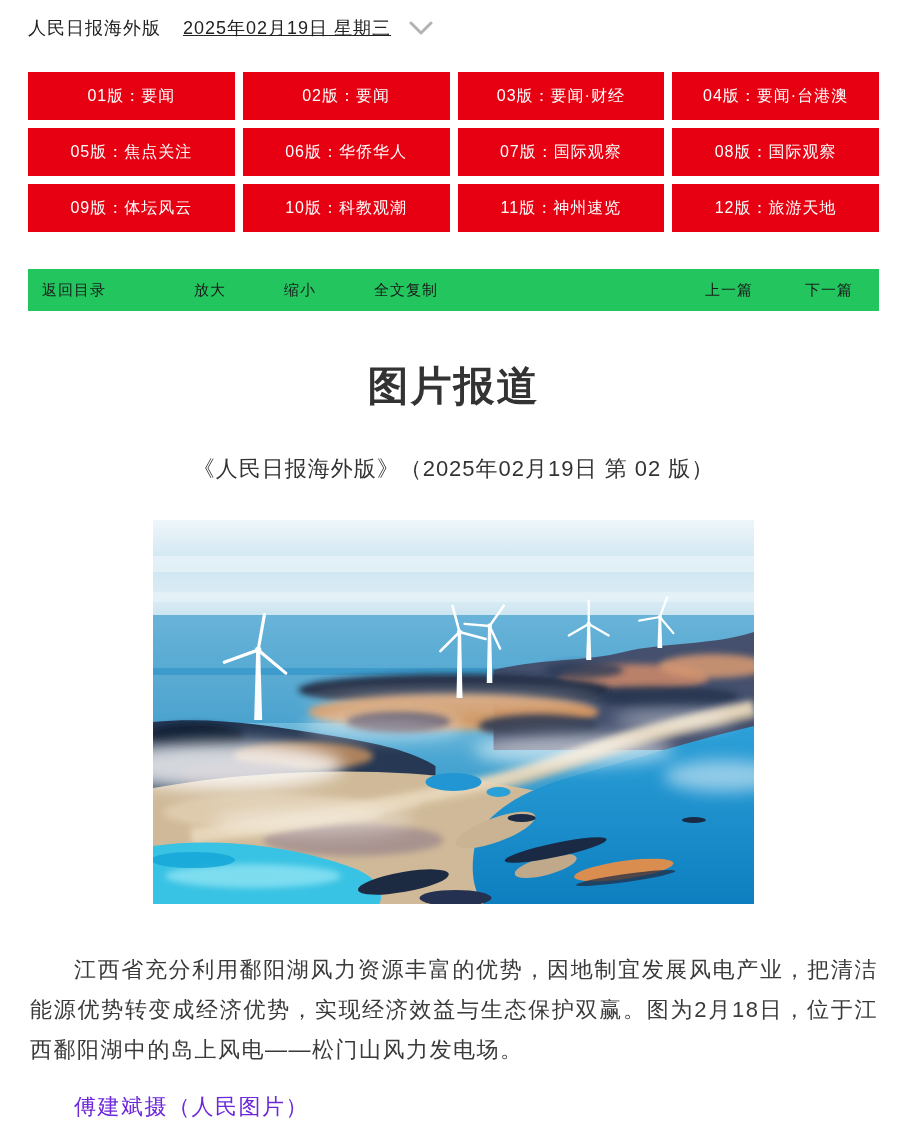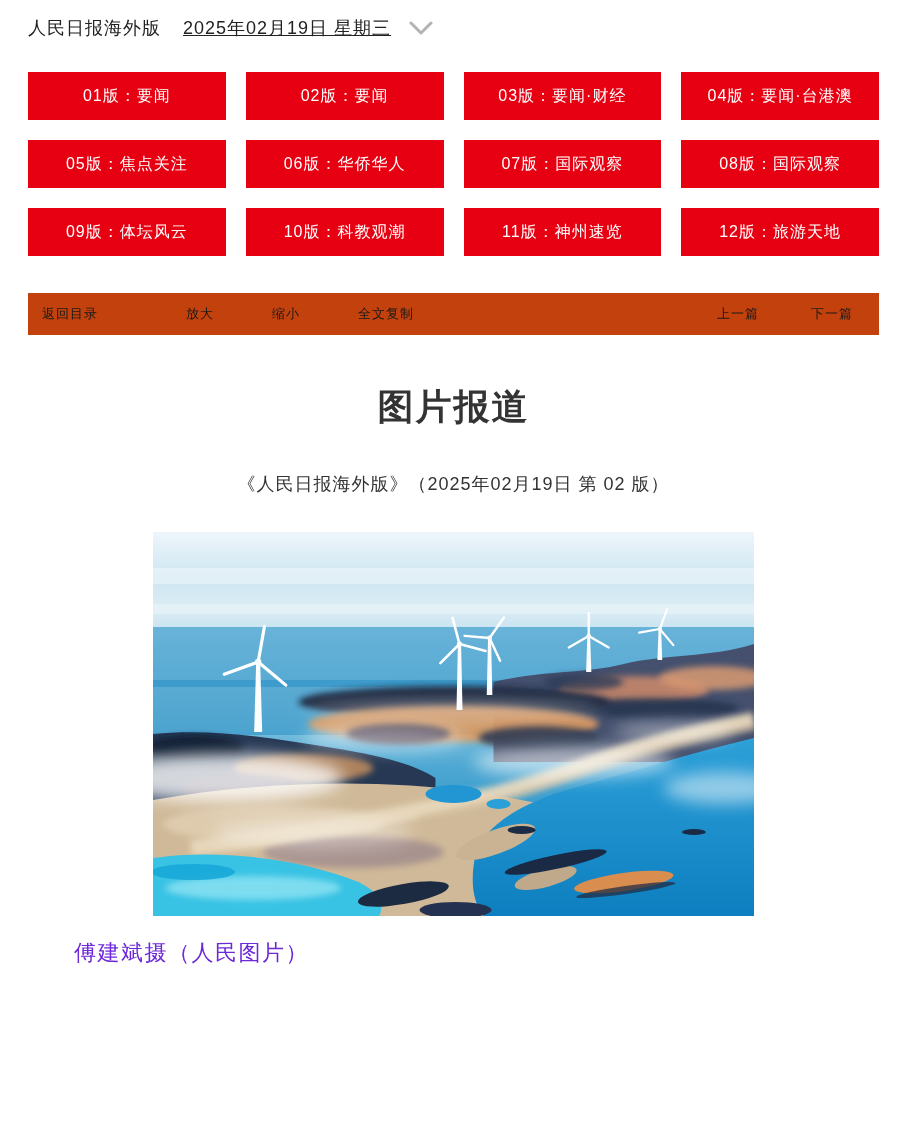--- a/index.html
+++ b/index.html
@@ -18,58 +18,58 @@
   }
   .masthead .m-title{letter-spacing:1px;}
   .masthead .m-date{margin-left:22px;letter-spacing:1px;text-decoration:underline;}
   .chevron{margin-left:18px;display:inline-flex;align-items:center;cursor:pointer;}
 
   
   .page-grid{
     margin:32px 28px 0 28px;
     display:grid;
     grid-template-columns:repeat(4,1fr);
-    gap:20px;
+    gap:8px;
   }
   .nav-cell{
     background:var(--brand-red,#e60012);
     color:#fff;
     height:48px;
     display:flex;align-items:center;justify-content:center;
     font-size:16px;letter-spacing:1px;
     cursor:pointer;white-space:nowrap;
   }
 
   
   .toolbar{
     margin:37px 28px 0 28px;
-    background:#c2410c;
+    background:#22c55e;
     height:42px;
     display:flex;align-items:center;
     padding:0 26px 0 14px;
     box-sizing:border-box;
-    font-size:13px;color:#1a1a1a;
+    font-size:15px;color:#1a1a1a;
   }
   .tool-item{cursor:pointer;letter-spacing:1px;}
   .tb-left{display:flex;align-items:center;}
   .tb-left .tool-item{margin-right:58px;}
   .tb-left .tool-item:first-child{margin-right:88px;}
   .tb-right{margin-left:auto;display:flex;align-items:center;gap:52px;}
 
   
   .article-title{
     margin:48px 0 0 0;
     text-align:center;
-    font-size:36px;font-weight:700;color:#333;
+    font-size:41px;font-weight:700;color:#333;
     letter-spacing:2px;
   }
   .article-source{
     margin:40px 0 0 0;
     text-align:center;
-    font-size:18px;color:#333;letter-spacing:1px;
+    font-size:22px;color:#333;letter-spacing:1px;
   }
   figure.photo{
     width:601px;margin:36px auto 0 auto;
   }
   figure.photo svg{display:block;width:601px;height:384px;}
 
   .article-body{
     margin:46px 29px 0 30px;
     font-size:22px;line-height:40px;color:#3a3a3a;
     text-align:justify;text-indent:2em;letter-spacing:1.5px;
@@ -256,16 +256,17 @@
               <line x1="0" y1="0" x2="0" y2="-21"></line>
               <line x1="0" y1="0" x2="0" y2="-21" transform="rotate(120)"></line>
               <line x1="0" y1="0" x2="0" y2="-21" transform="rotate(240)"></line>
             </g>
             <circle r="2.2"></circle>
           </g>
         </g>
       </svg>
     </figure>
 
+    <p class="article-body">江西省充分利用鄱阳湖风力资源丰富的优势，因地制宜发展风电产业，把清洁能源优势转变成经济优势，实现经济效益与生态保护双赢。图为2月18日，位于江西鄱阳湖中的岛上风电——松门山风力发电场。</p>
     <p class="article-credit">傅建斌摄（人民图片）</p>
   </article>
 
 </div>
 
 </body></html>

